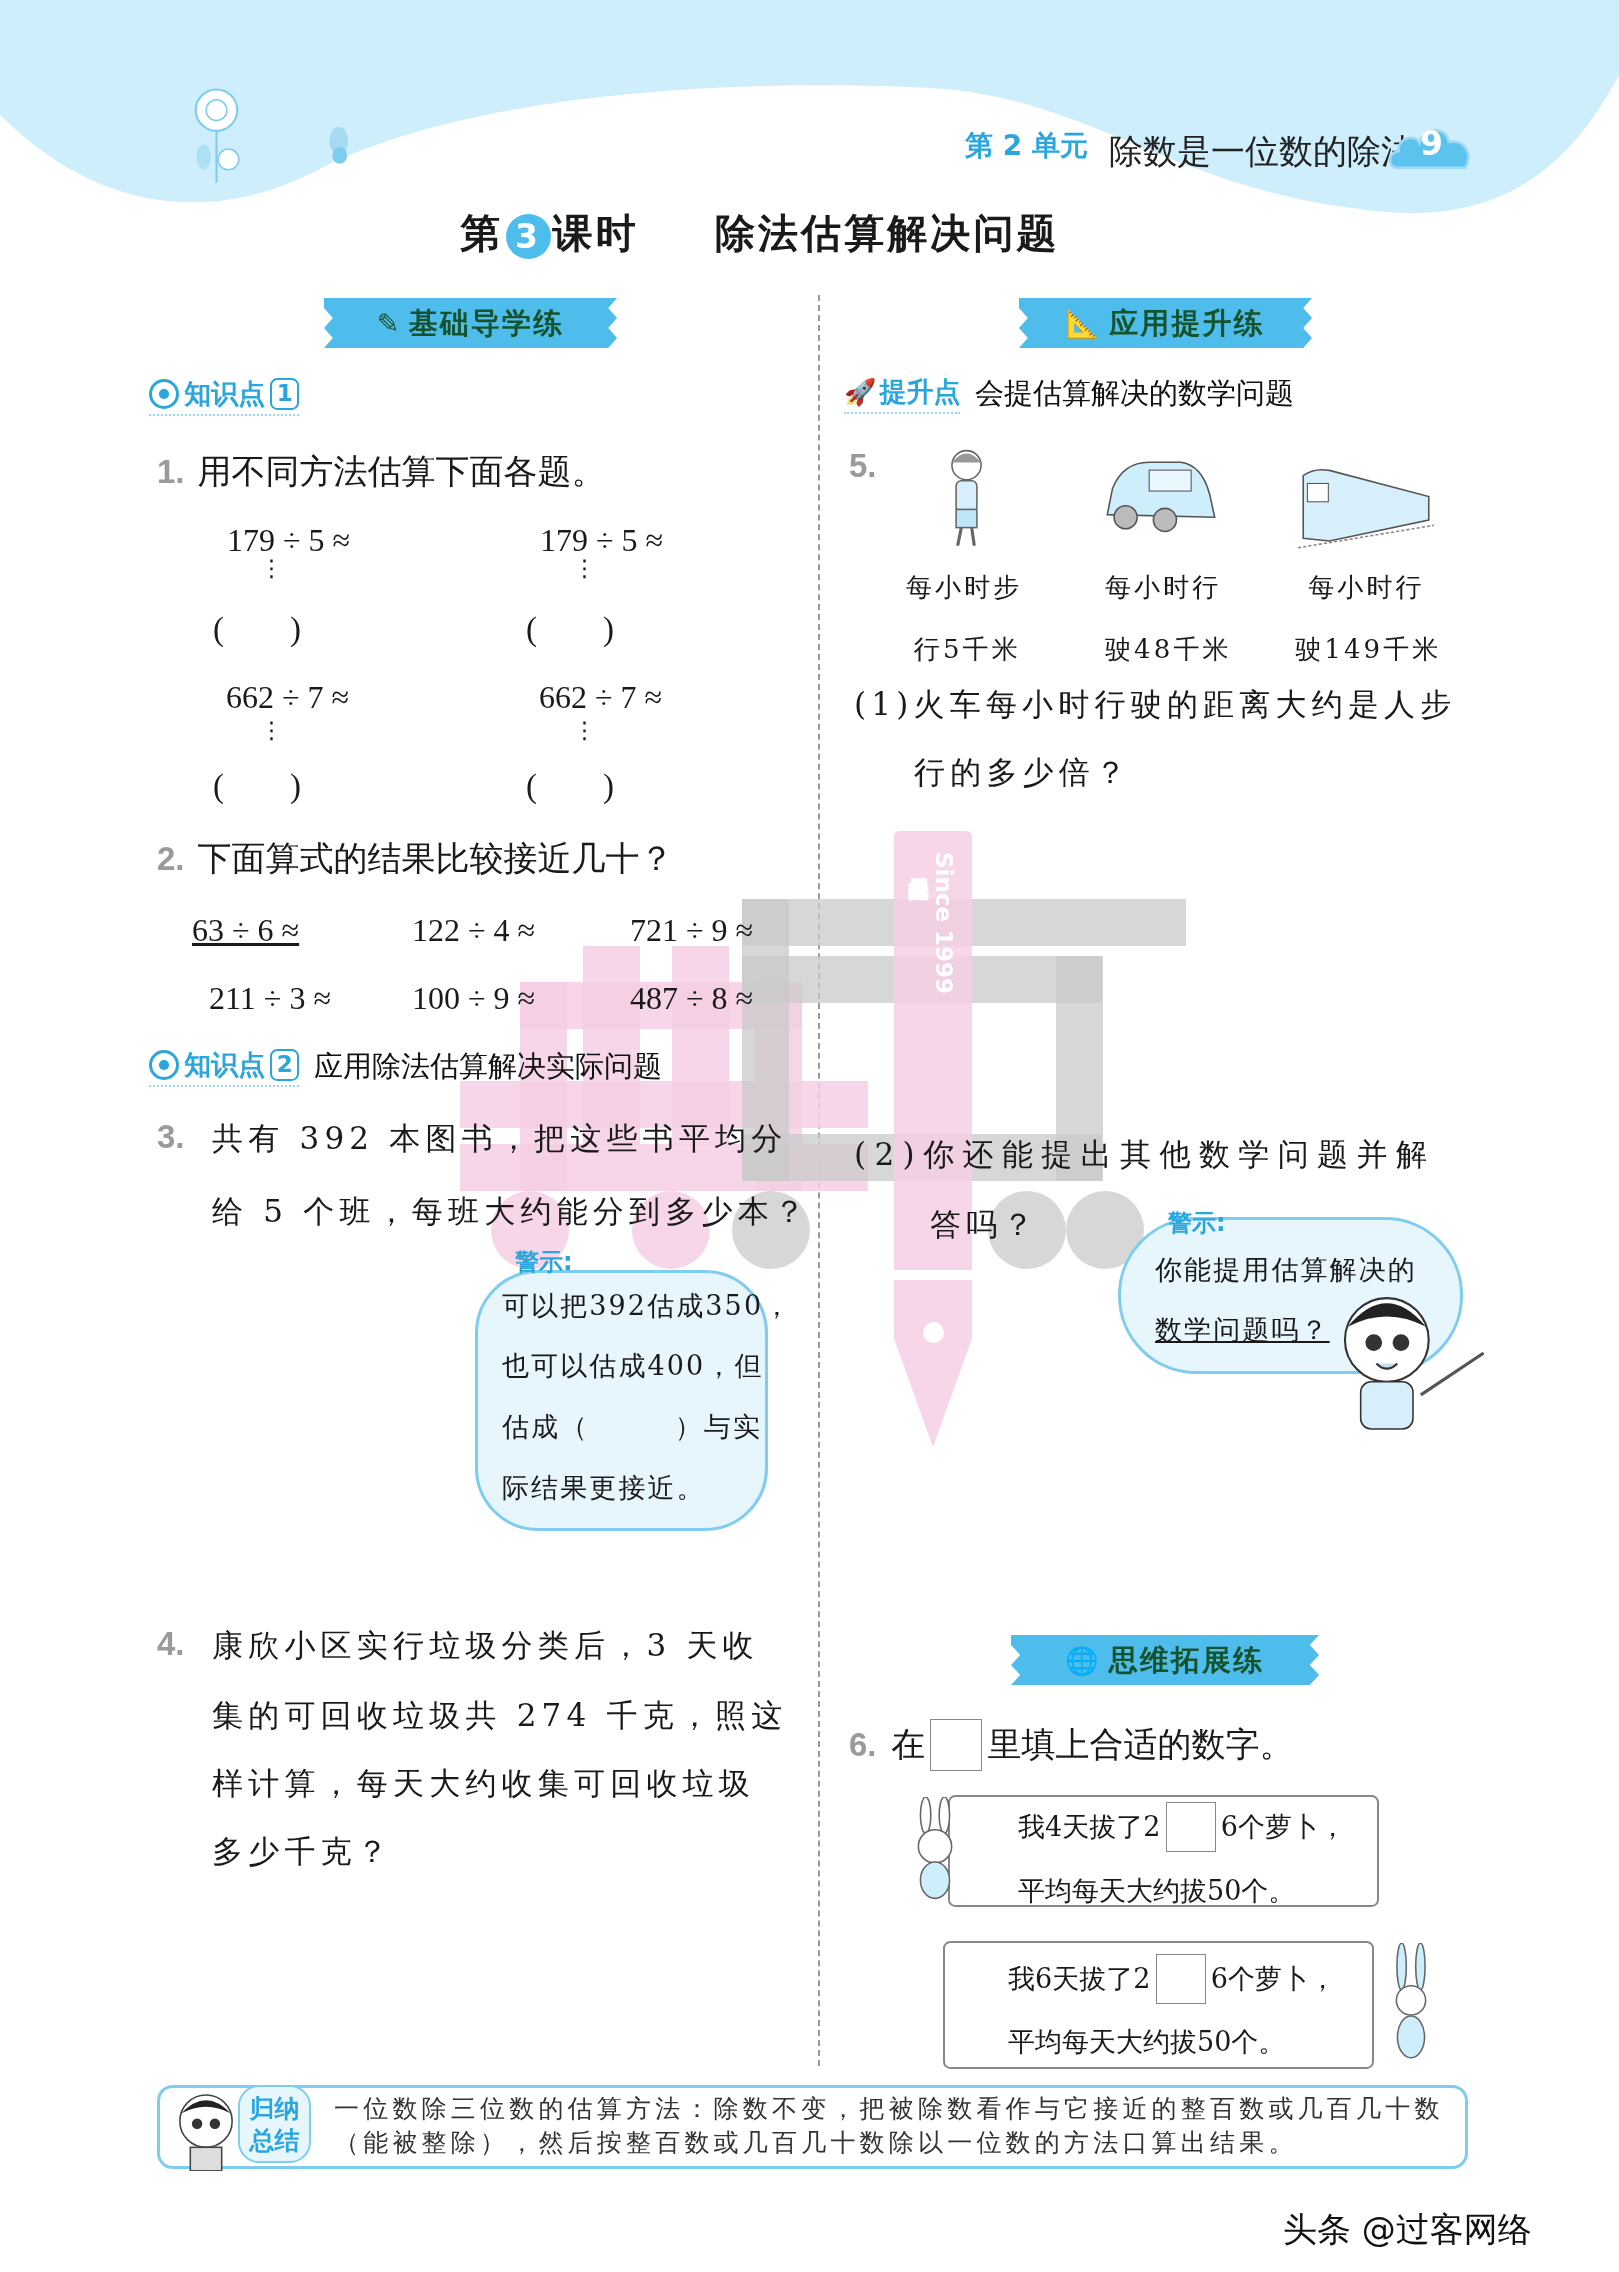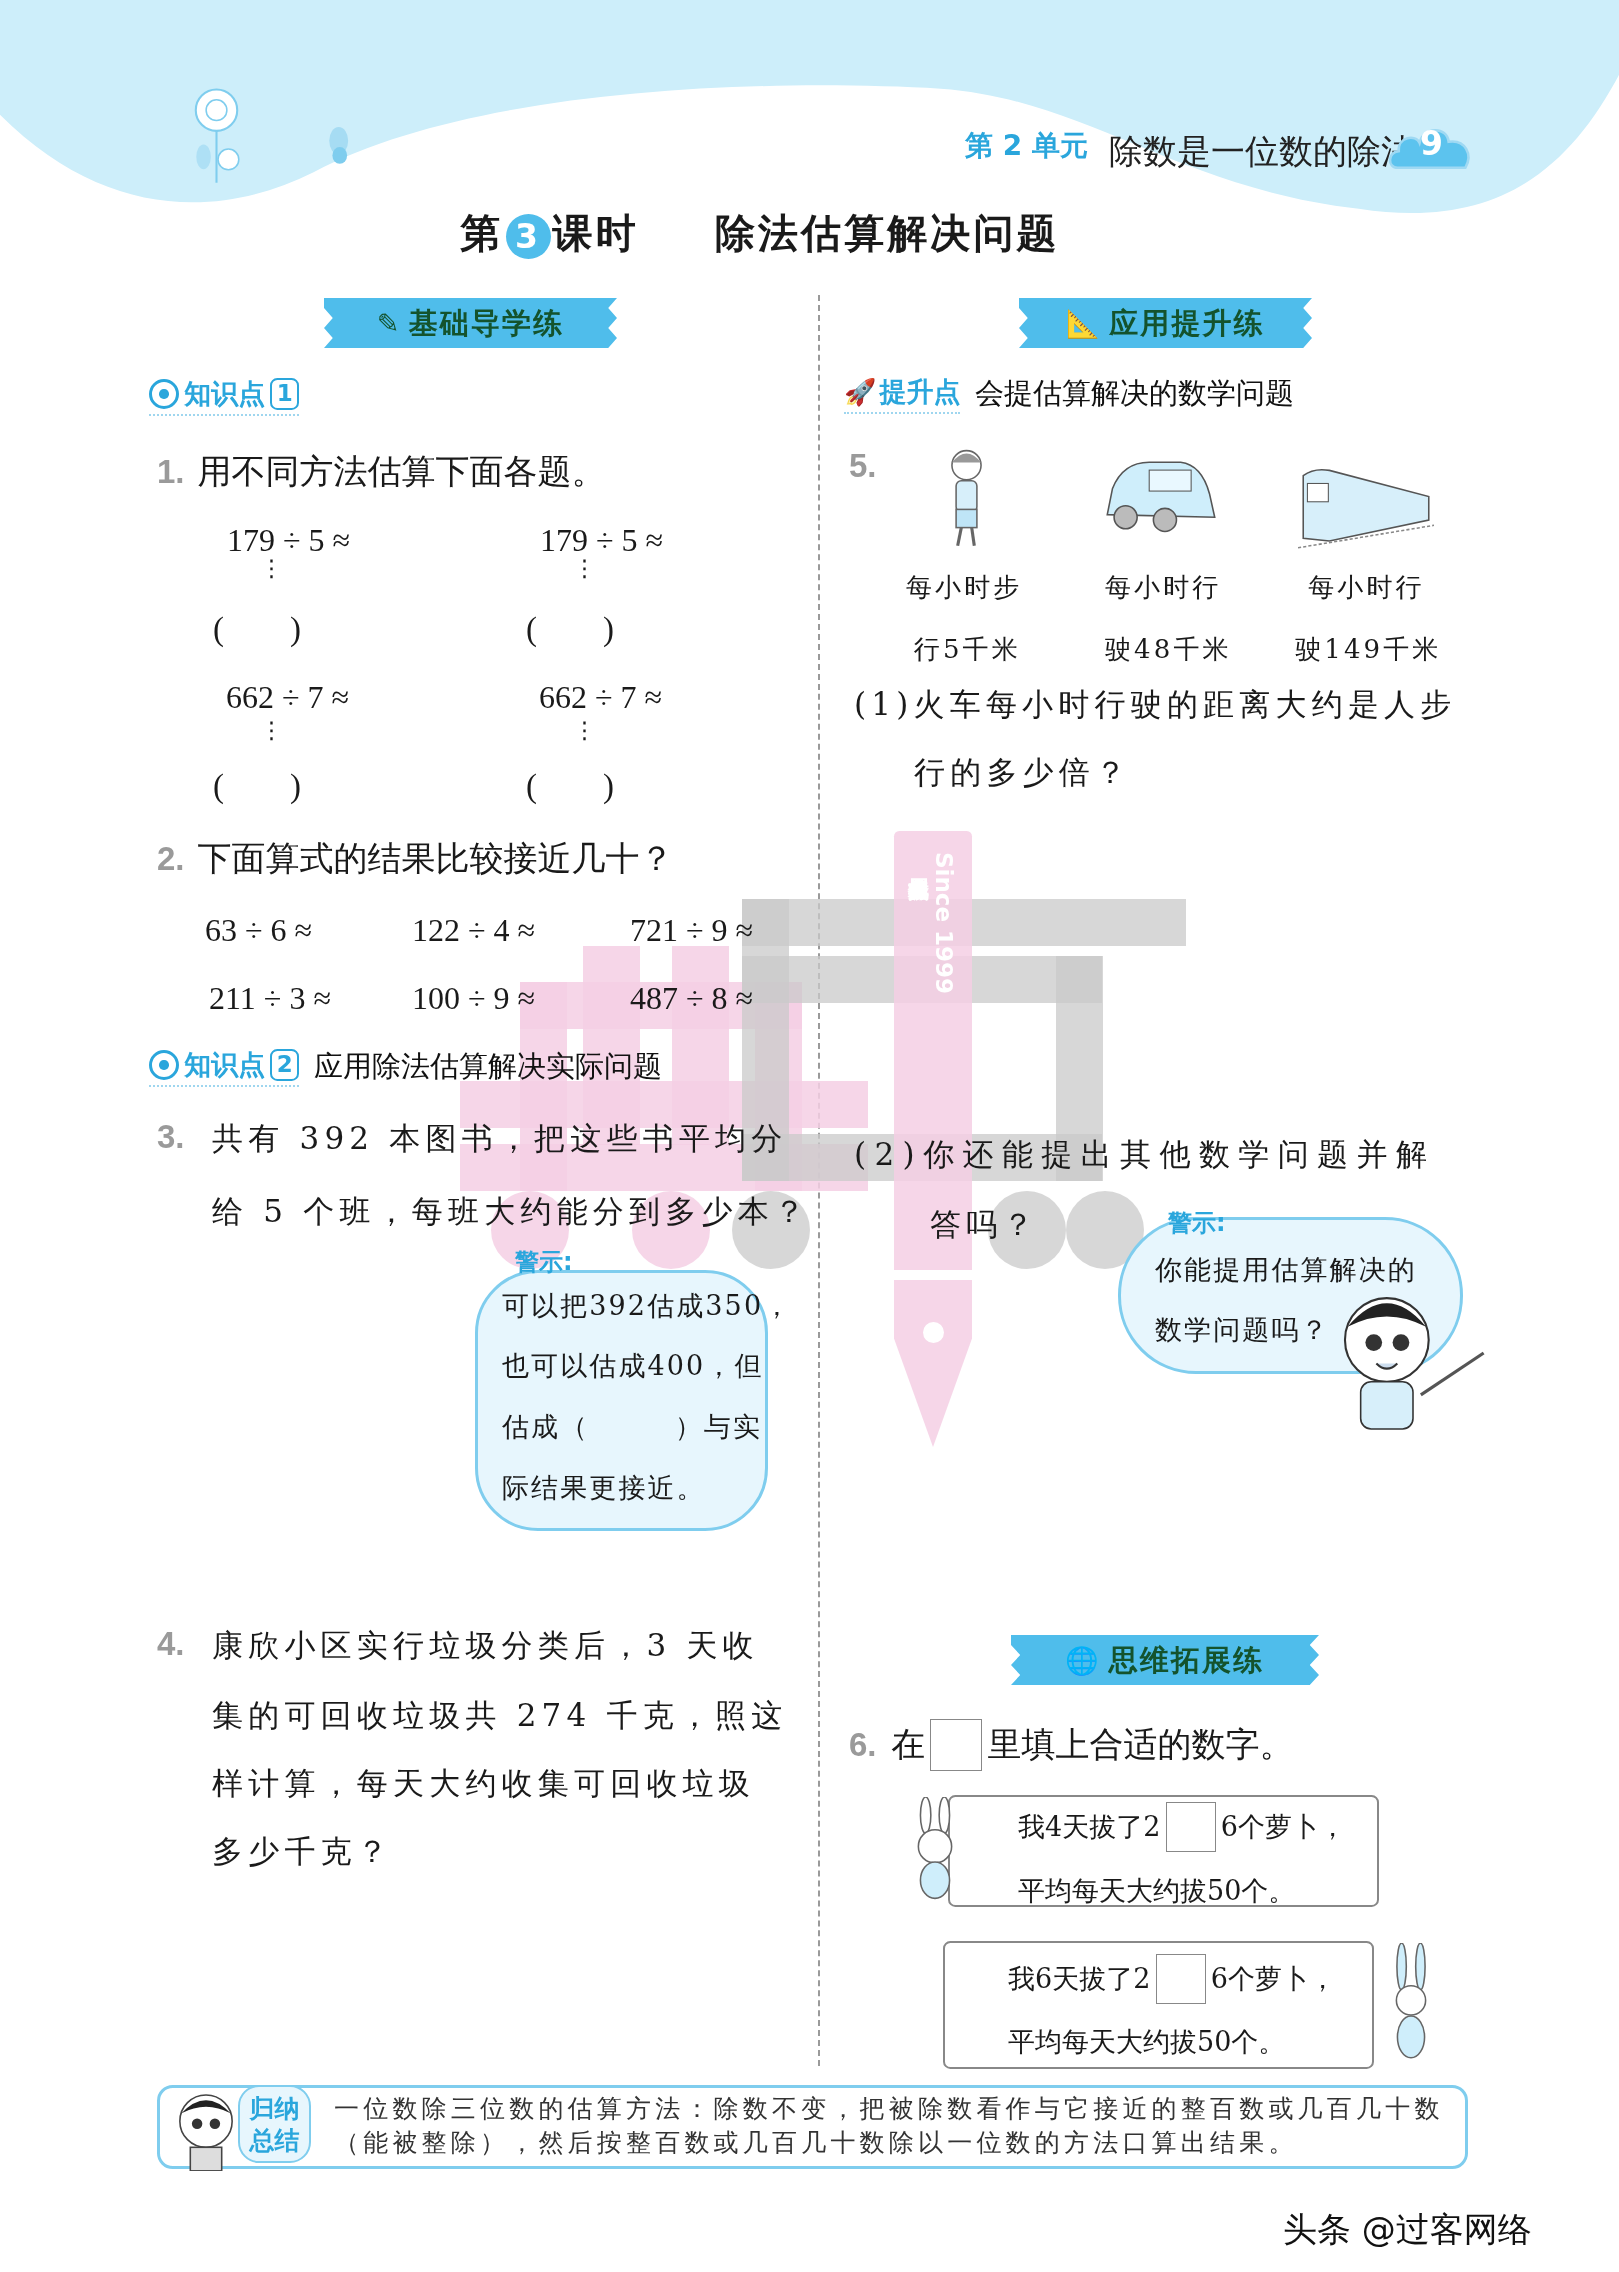--- a/index.html
+++ b/index.html
@@ -152,21 +152,21 @@
 <div class="abs vdots" style="left:260px;top:724px;">⋮</div>
 <div class="abs paren" style="left:213px;top:768px;white-space:pre;">(        )</div>
 <div class="abs eq" style="left:539px;top:679px;">662 ÷ 7 ≈</div>
 <div class="abs vdots" style="left:573px;top:724px;">⋮</div>
 <div class="abs paren" style="left:526px;top:768px;white-space:pre;">(        )</div>
 
 <div class="abs" style="left:157px;top:836px;">
   <span class="qnum">2.</span>
   <span class="qtext sans" style="margin-left:10.4px;">下面算式的结果比较接近几十？</span>
 </div>
-<div class="abs eq" style="left:205px;top:912px;">63 ÷ 6 ≈</div>
+<div class="abs eq" style="left:192px;top:912px;text-decoration:underline;">63 ÷ 6 ≈</div>
 <div class="abs eq" style="left:412px;top:912px;">122 ÷ 4 ≈</div>
 <div class="abs eq" style="left:630px;top:912px;">721 ÷ 9 ≈</div>
 <div class="abs eq" style="left:209px;top:980px;">211 ÷ 3 ≈</div>
 <div class="abs eq" style="left:412px;top:980px;">100 ÷ 9 ≈</div>
 <div class="abs eq" style="left:630px;top:980px;">487 ÷ 8 ≈</div>
 
 <div class="abs kp" style="left:149px;top:1047px;">
   <span class="kp-tag sans">
       <span class="kp-icon"></span>
       <span>知识点</span>
@@ -255,21 +255,21 @@
 <div class="abs body-text" style="left:914px;top:752px;">行的多少倍？</div>
 
 <div class="abs body-text" style="left:854px;top:1134px;letter-spacing:8.4px;">
   <span>(2)</span><span>你还能提出其他数学问题并解</span>
 </div>
 <div class="abs body-text" style="left:930px;top:1204px;">答吗？</div>
 
 <div class="abs cloud" style="left:1118px;top:1217px;width:345px;height:157px;border-radius:78px;"></div>
 <div class="abs tip-label sans" style="left:1168px;top:1207px;">警示:</div>
 <div class="abs tip-text" style="left:1155px;top:1241px;line-height:57px;">你能提用估算解决的</div>
-<div class="abs tip-text" style="left:1155px;top:1301px;line-height:57px;">数学问题吗？</div>
+<div class="abs tip-text" style="left:1155px;top:1301px;line-height:57px;text-decoration:underline;">数学问题吗？</div>
 <div class="abs" style="left:1337px;top:1285px;width:152px;height:157px;">
   <svg width="152" height="157" viewBox="0 0 290 300">
       <circle cx="95" cy="105" r="80" fill="#fff" stroke="#333" stroke-width="4"></circle>
       <path d="M20 80 Q95 -10 170 80 Q95 40 20 80" fill="#222"></path>
       <circle cx="70" cy="110" r="16" fill="#333"></circle>
       <circle cx="122" cy="110" r="16" fill="#333"></circle>
       <path d="M75 150 Q95 170 115 150" stroke="#333" stroke-width="4" fill="#cde"></path>
       <rect x="45" y="185" width="100" height="90" rx="20" fill="#d7effa" stroke="#333" stroke-width="3"></rect>
       <line x1="160" y1="210" x2="280" y2="130" stroke="#555" stroke-width="6"></line>
     </svg>

